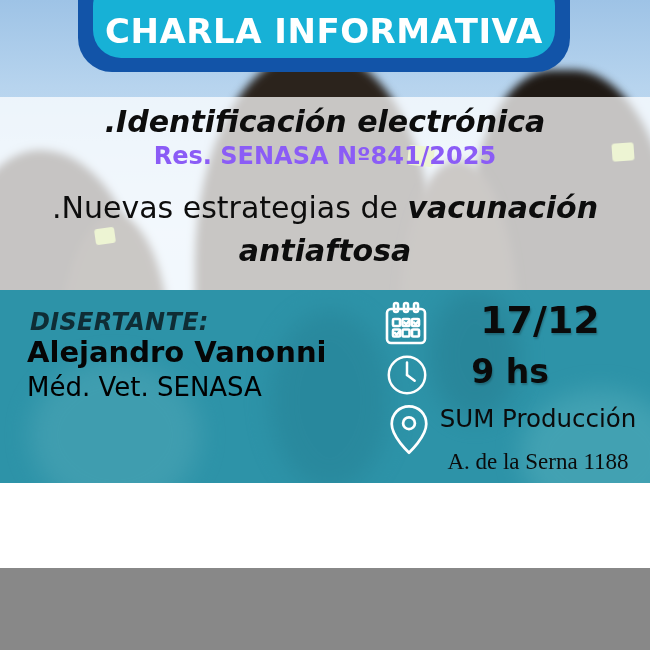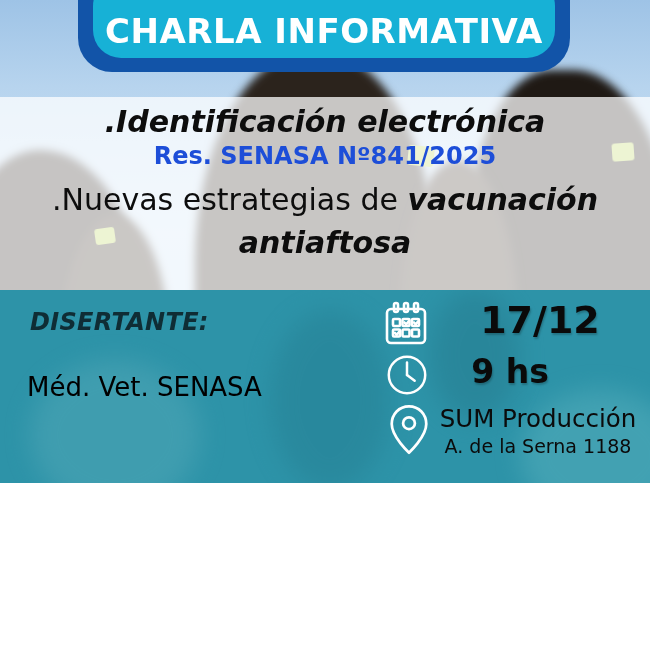--- a/index.html
+++ b/index.html
@@ -1,18 +1,18 @@
 <!DOCTYPE html>
 <html><head>
 <meta charset="utf-8">
 <style>
   * { margin:0; padding:0; box-sizing:border-box; }
   html,body { background:#888; }
   .poster {
-    position:relative; width:650px; height:650px; overflow:hidden;
+    position:relative; width:650px; height:568px; overflow:hidden;
     font-family:"DejaVu Sans","Liberation Sans",sans-serif; background:#fff;
   }
   
   .photo { position:absolute; left:0; top:0; width:650px; height:483px; overflow:hidden;
     background:linear-gradient(180deg,#9ec3e6 0%,#b7d4ee 18%,#cfe4f6 48%,#c6ddf2 100%); }
   .cow { position:absolute; filter:blur(4px); }
   .cow.c1 { left:-50px; top:150px; width:200px; height:340px; background:#241d18; border-radius:45% 55% 0 0; }
   .cow.c2 { left:195px; top:52px; width:240px; height:440px; background:#2b231c; border-radius:48% 48% 0 0; }
   .cow.c3 { left:468px; top:70px; width:210px; height:420px; background:#1f1914; border-radius:40% 50% 0 0; }
   .cow.c4 { left:398px; top:160px; width:120px; height:330px; background:#3a2f26; border-radius:50% 50% 0 0; }
@@ -28,22 +28,22 @@
     background:#1254a8; border-radius:34px; z-index:5; }
   .banner-inner { position:absolute; left:15px; right:15px; top:20px; bottom:14px;
     background:#17b1d6; border-radius:28px; display:flex; align-items:center; justify-content:center; }
   .banner-inner span { color:#fff; font-weight:bold; font-size:34px; letter-spacing:.5px;
     padding-top:26px; }
 
   
   .headline { position:absolute; left:0; top:97px; width:650px; height:193px;
     background:rgba(255,255,255,.74); z-index:3; text-align:center; color:#0d0d0d; }
   .hl-main { margin-top:7px; font-size:30px; font-weight:bold; font-style:italic; }
-  .hl-res  { margin-top:3px; font-size:24px; font-weight:bold; color:#1d4ed8; }
-  .hl-strat { margin-top:9px; font-size:30px; line-height:1.42; padding:0 2px; }
+  .hl-res  { margin-top:3px; font-size:24px; font-weight:bold; color:#8b5cf6; }
+  .hl-strat { margin-top:17px; font-size:30px; line-height:1.42; padding:0 2px; }
   .hl-strat .b { font-weight:bold; font-style:italic; }
 
   
   .info { position:absolute; left:0; top:290px; width:650px; height:193px;
     background:#2d93a8; overflow:hidden; z-index:3; }
   .blob { position:absolute; border-radius:50%; filter:blur(12px); }
   .blob.b1 { left:30px;  top:70px;  width:170px; height:150px; background:#4fa6b6; opacity:.55; }
   .blob.b2 { left:270px; top:20px;  width:120px; height:180px; background:#257f93; opacity:.5; }
   .blob.b3 { left:520px; top:100px; width:160px; height:130px; background:#57b0bd; opacity:.5; }
   .blob.b4 { left:430px; top:0;     width:90px;  height:130px; background:#24788b; opacity:.45; }
@@ -56,21 +56,21 @@
   .ev-icon { position:absolute; }
   .ev-icon.cal { left:382px; top:10px; }
   .ev-icon.clk { left:384px; top:62px; }
   .ev-icon.pin { left:389px; top:114px; }
   .ev-date { position:absolute; left:440px; top:8px;  width:200px; text-align:center;
     font-size:38px; font-weight:bold; color:#0a0a0a; text-shadow:1px 2px 2px rgba(0,0,0,.22); }
   .ev-time { position:absolute; left:430px; top:62px; width:160px; text-align:center;
     font-size:33px; font-weight:bold; color:#0a0a0a; text-shadow:1px 2px 2px rgba(0,0,0,.22); }
   .ev-venue { position:absolute; left:434px; top:114px; width:208px; text-align:center;
     font-size:24.5px; color:#0b0b0b; }
-  .ev-addr { font-size:19px; margin-top:2px; }
+  .ev-addr { font-size:23px; margin-top:16px;font-family:Liberation Serif, serif; }
 
   
   .footer { position:absolute; left:0; top:483px; width:650px; height:167px; background:#fff; z-index:3; }
   .vlabel { position:absolute; writing-mode:vertical-rl; transform:rotate(180deg);
     font-size:21px; color:#1c1c1c; letter-spacing:2px; text-align:center; }
   .vlabel.org { left:6px;  top:495px; height:150px; }
   .vlabel.adh { left:368px; top:500px; height:145px; }
   .logo { position:absolute; }
   .logo.gl  { left:36px;  top:487px; }
   .logo.sr  { left:162px; top:487px; }
@@ -120,20 +120,21 @@
     <div class="hl-strat"><span>.Nuevas estrategias de </span><span class="b">vacunación antiaftosa</span></div>
   </div>
 
   <div class="info">
     <div class="blob b1"></div>
     <div class="blob b2"></div>
     <div class="blob b3"></div>
     <div class="blob b4"></div>
 
     <div class="speaker-label">DISERTANTE:</div>
+    <div class="speaker-name">Alejandro Vanonni</div>
     <div class="speaker-cred">Méd. Vet. SENASA</div>
     <div class="whats">
     </div>
 
     <div class="ev-icon cal">
       <svg width="48" height="48" viewBox="0 0 48 48" fill="none" stroke="#fff" stroke-width="2.6" stroke-linecap="round" stroke-linejoin="round">
         <rect x="5" y="9" width="38" height="34" rx="4"></rect>
         <rect x="12" y="3" width="4" height="9" rx="2"></rect>
         <rect x="22" y="3" width="4" height="9" rx="2"></rect>
         <rect x="32" y="3" width="4" height="9" rx="2"></rect>

